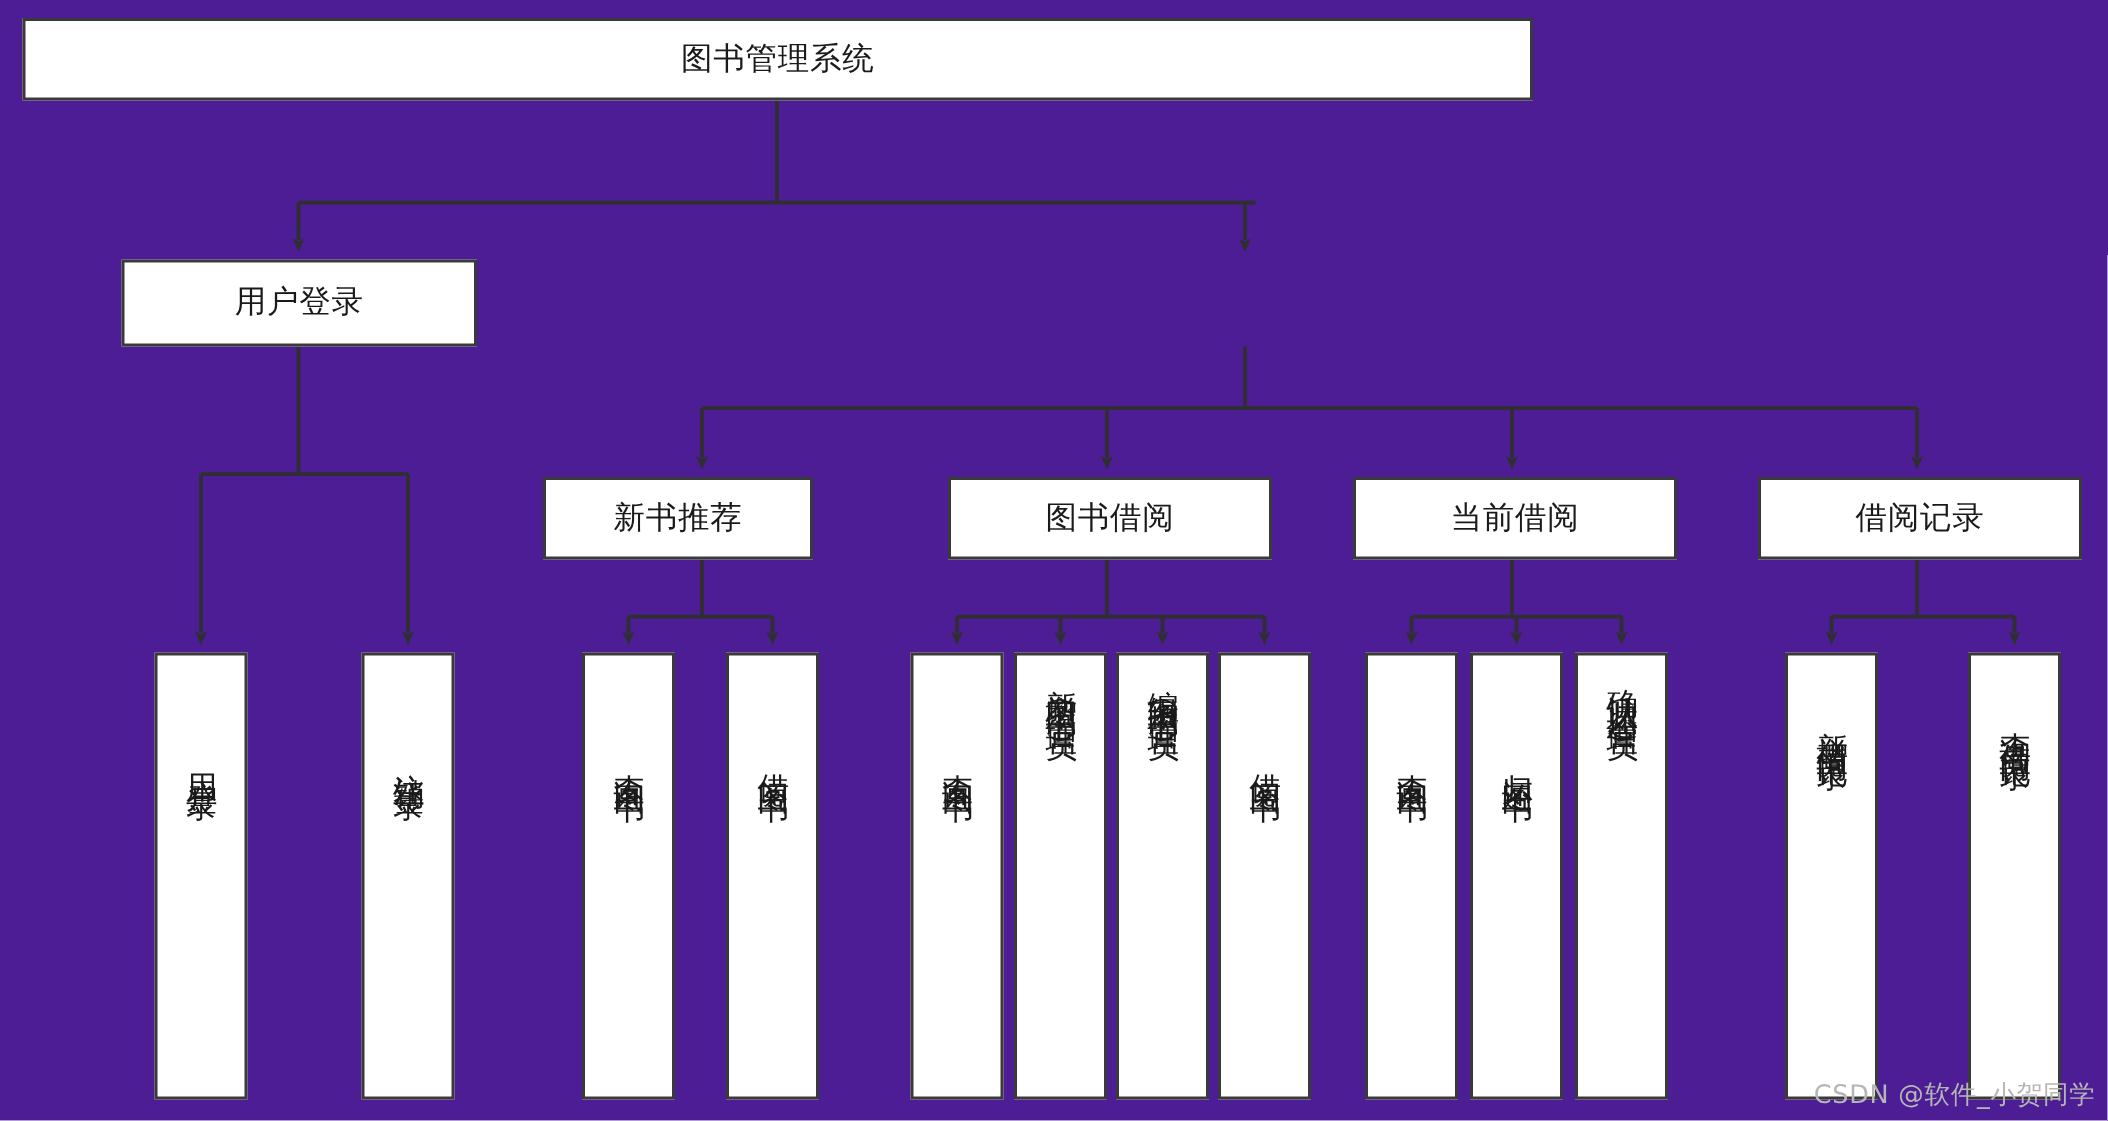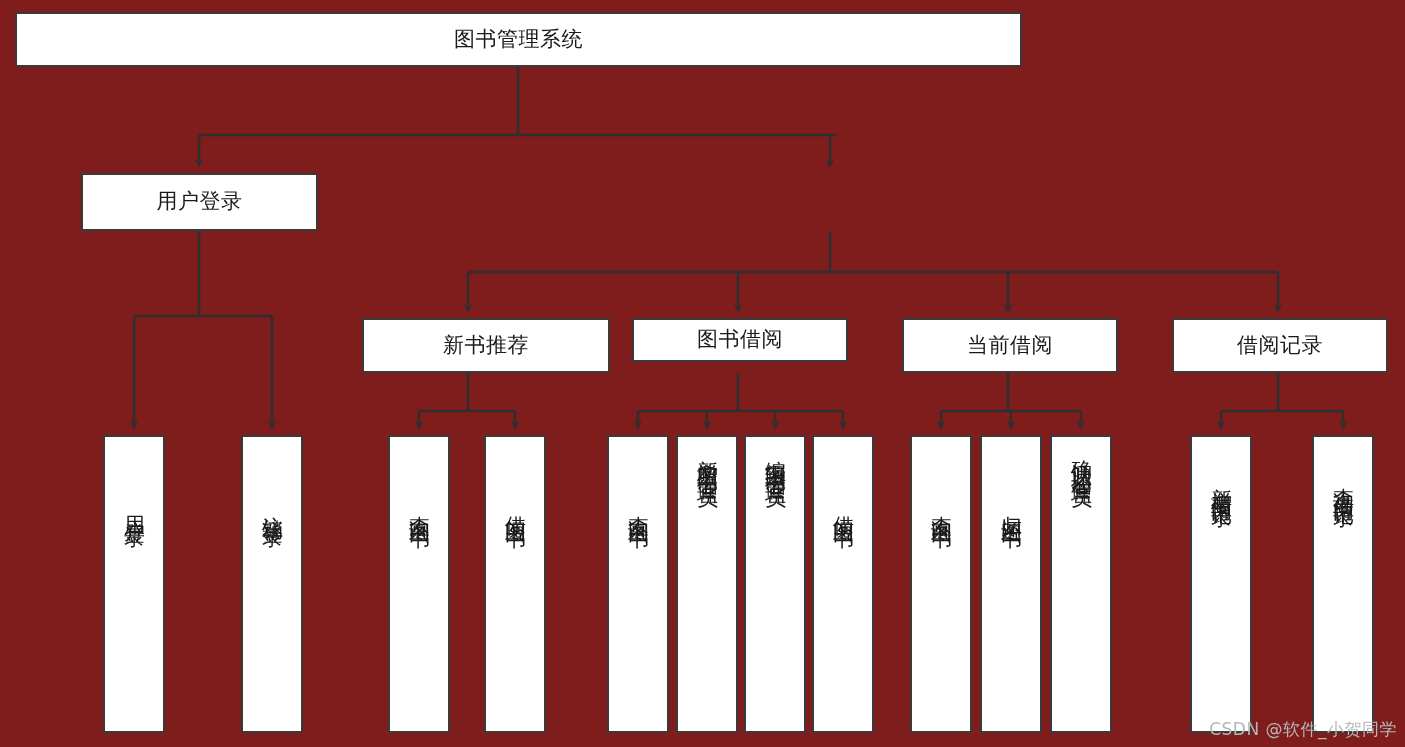--- a/index.html
+++ b/index.html
@@ -7,21 +7,21 @@
     padding: 0;
     background: #ffffff;
   }
   body {
     font-family: "DejaVu Sans", "Liberation Sans", sans-serif;
   }
   #diagram-root {
     position: relative;
     width: 1405px;
     height: 747px;
-    background: #7f1d1d;
+    background: #4c1d95;
     overflow: hidden;
   }
   #diagram-svg {
     position: absolute;
     left: 0;
     top: 0;
     width: 1405px;
     height: 747px;
   }
   .node-box {
@@ -132,24 +132,24 @@
   </svg>
 
   <div class="node-box" style="left:15px; top:12px; width:1007px; height:55px;">
     <span class="node-label-h">图书管理系统</span>
   </div>
 
   <div class="node-box" style="left:81px; top:173px; width:237px; height:58px;">
     <span class="node-label-h">用户登录</span>
   </div>
 
-  <div class="node-box" style="left:362px; top:318px; width:248px; height:55px;align-items:center;">
+  <div class="node-box" style="left:362px; top:318px; width:180px; height:55px;align-items:center;">
     <span class="node-label-h">新书推荐</span>
   </div>
-  <div class="node-box" style="left:632px; top:318px; width:216px; height:44px;">
+  <div class="node-box" style="left:632px; top:318px; width:216px; height:55px;">
     <span class="node-label-h">图书借阅</span>
   </div>
   <div class="node-box" style="left:902px; top:318px; width:216px; height:55px;">
     <span class="node-label-h">当前借阅</span>
   </div>
   <div class="node-box" style="left:1172px; top:318px; width:216px; height:55px;">
     <span class="node-label-h">借阅记录</span>
   </div>
 
   <div class="leaf-box" style="left:103px; top:435px; width:62px; height:298px; padding-top:62px;">

